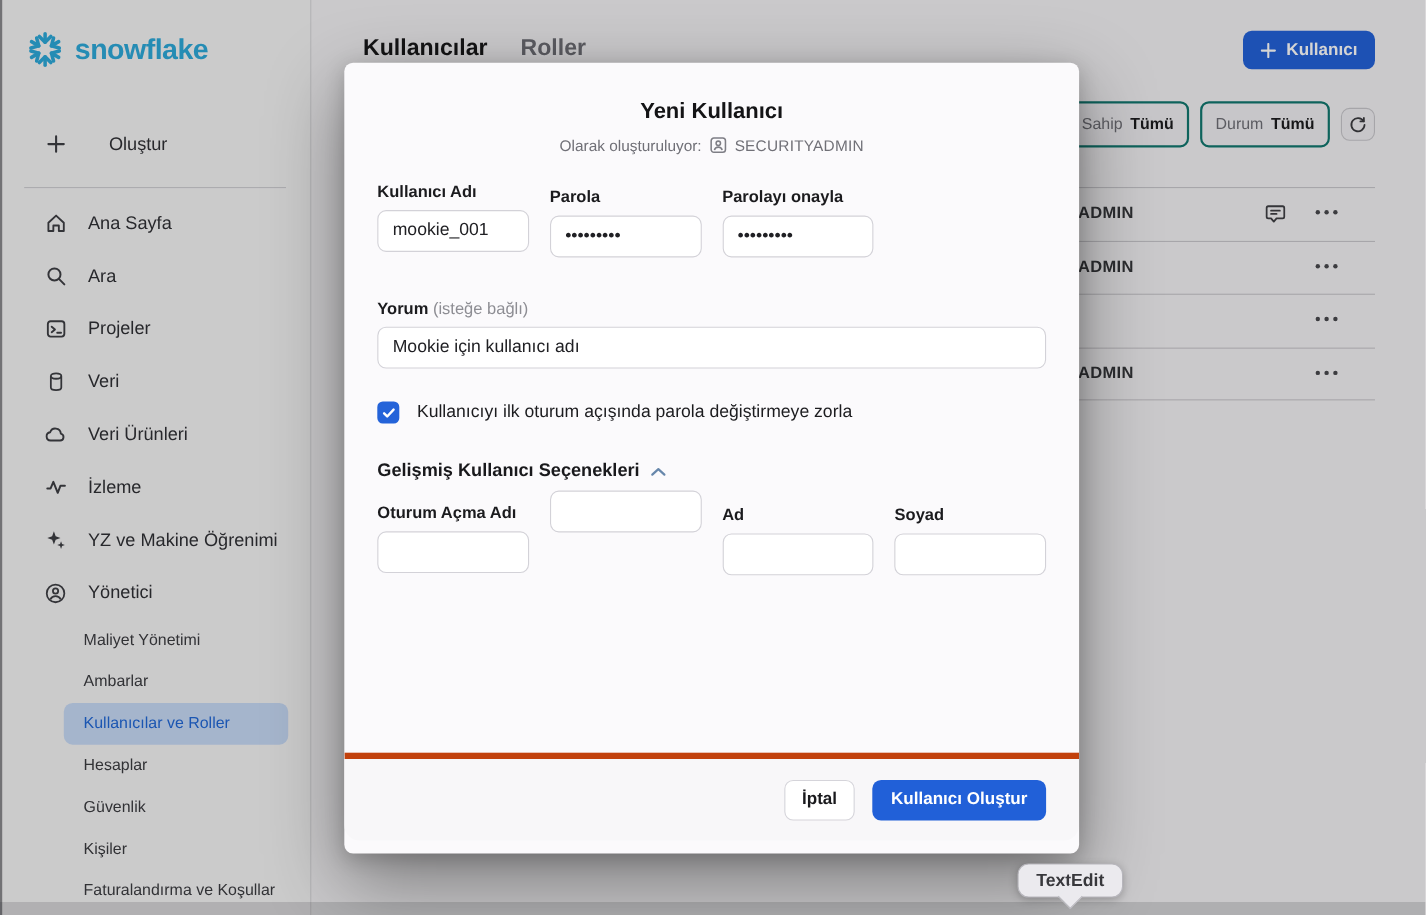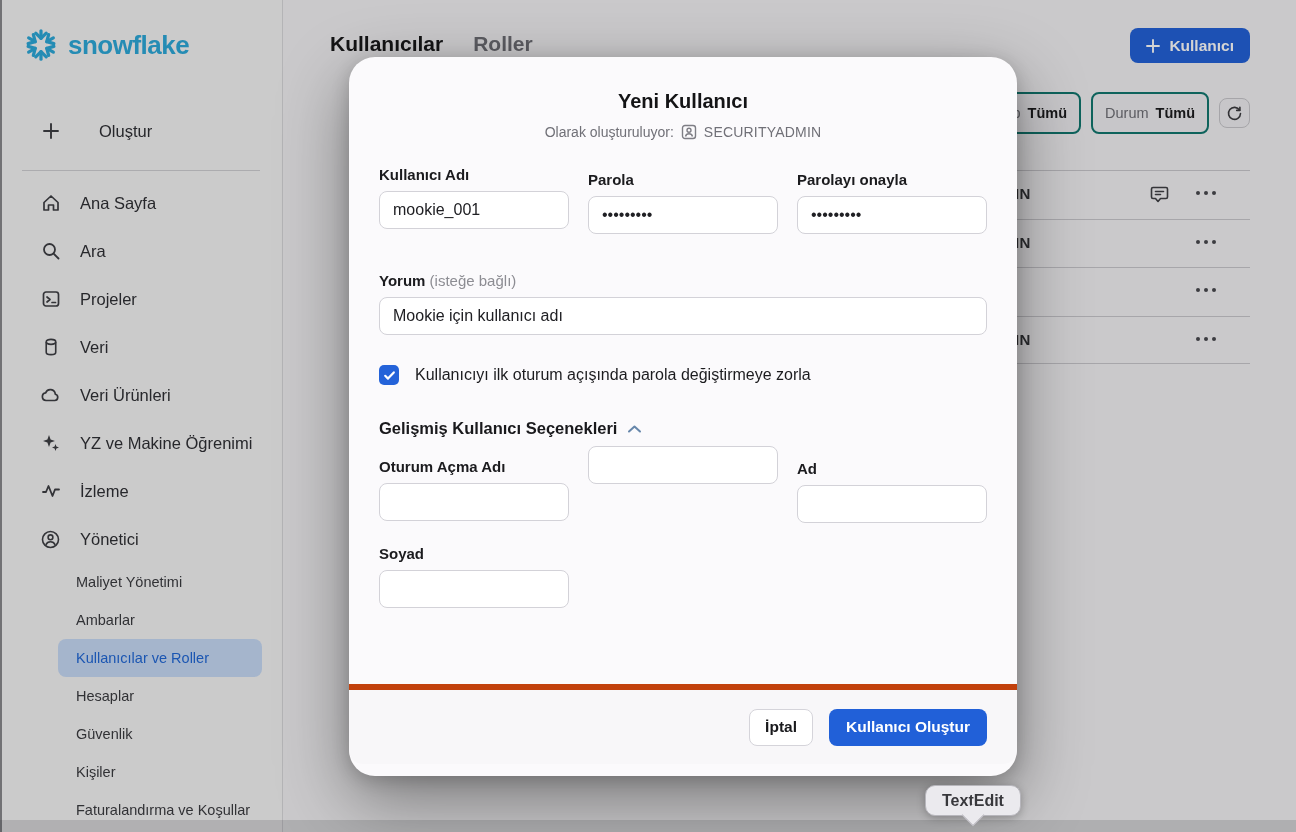--- a/index.html
+++ b/index.html
@@ -66,29 +66,29 @@
 
   
   .dim { position:absolute; inset:0; background:rgba(10,10,14,0.175); z-index:10; pointer-events:none; }
   .bottom-strip { position:absolute; left:0; right:0; bottom:0; height:12px;
     background:rgba(20,20,25,0.14); z-index:5; }
   .left-edge { position:absolute; left:0; top:0; bottom:0; width:2px;
     background:rgba(30,30,35,0.5); z-index:6; }
 
   
   .modal { position:absolute; left:313px; top:57px; width:668px; height:719px;
-    background:#fbfafc; border-radius:26px; z-index:20; overflow:hidden;
-    box-shadow:0 24px 70px rgba(0,0,0,0.4), 0 4px 18px rgba(0,0,0,0.18);margin-left:36px; }
+    background:#fbfafc; border-radius:8px; z-index:20; overflow:hidden;
+    box-shadow:0 24px 70px rgba(0,0,0,0.4), 0 4px 18px rgba(0,0,0,0.18); }
   .m-body { padding:0 30px; }
   .m-title { text-align:center; margin-top:33px; font-size:20px; font-weight:700; color:#141416; }
   .m-sub { margin-top:11px; display:flex; justify-content:center; align-items:center; gap:7px;
     font-size:14px; color:#707077; }
   .m-sub .badge-ic { color:#7e7e85; display:inline-flex; }
   .m-sub .as-value { color:#707077; letter-spacing:0.2px; }
-  .fgrid { display:grid; grid-template-columns:1fr 1fr 1fr; column-gap:19px; }
+  .fgrid { display:grid; grid-template-columns:1fr 1fr 1fr 1fr; column-gap:19px; }
   .f-label { font-size:15px; font-weight:700; color:#1b1b1e; }
   .f-label .opt { font-weight:400; color:#8d8d93; }
   .mt1 { margin-top:26px; } .mt2 { margin-top:31px; } .mt3 { margin-top:38px; }
   .mt4 { margin-top:20px; } .mt5 { margin-top:22px; }
   .f-input { margin-top:8px; width:100%; height:38px; border:1px solid #d3d2d8; border-radius:8px;
     background:#fff; padding:0 13px; font-size:16px; color:#202024; font-family:inherit; outline:none; }
   .check-row { margin-top:30px; display:flex; align-items:center; }
   .checkbox { width:20px; height:20px; border-radius:5px; background:#2463d9; display:flex;
     align-items:center; justify-content:center; cursor:pointer; flex:0 0 auto; }
   .check-label { margin-left:16px; font-size:16px; color:#1c1c1f; }
@@ -200,34 +200,34 @@
       <div class="nav-item">
         <span class="nav-ic">
           <svg width="21" height="21" viewBox="0 0 21 21" fill="none" stroke="currentColor" stroke-width="1.7" stroke-linejoin="round">
               <path d="M6 15.5 a3.8 3.8 0 0 1 -0.4 -7.55 A5 5 0 0 1 15.3 9.2 a3.2 3.2 0 0 1 -0.6 6.3 Z"></path>
             </svg>
         </span>
         <span class="nav-label">Veri Ürünleri</span>
       </div>
       <div class="nav-item">
         <span class="nav-ic">
+          <svg width="20" height="20" viewBox="0 0 20 20" fill="none" stroke="currentColor" stroke-width="1.8" stroke-linecap="round" stroke-linejoin="round">
+              <path d="M2 11 h3 l2.5 -6 l4 10 l2.5 -6.5 H18"></path>
+            </svg>
+        </span>
+        <span class="nav-label">İzleme</span>
+      </div>
+      <div class="nav-item">
+        <span class="nav-ic">
           <svg width="20" height="20" viewBox="0 0 20 20" fill="currentColor">
               <path d="M8 2 L9.6 6.4 L14 8 L9.6 9.6 L8 14 L6.4 9.6 L2 8 L6.4 6.4 Z"></path>
               <path d="M14.5 11 L15.4 13.6 L18 14.5 L15.4 15.4 L14.5 18 L13.6 15.4 L11 14.5 L13.6 13.6 Z"></path>
             </svg>
         </span>
         <span class="nav-label">YZ ve Makine Öğrenimi</span>
-      </div>
-      <div class="nav-item">
-        <span class="nav-ic">
-          <svg width="20" height="20" viewBox="0 0 20 20" fill="none" stroke="currentColor" stroke-width="1.8" stroke-linecap="round" stroke-linejoin="round">
-              <path d="M2 11 h3 l2.5 -6 l4 10 l2.5 -6.5 H18"></path>
-            </svg>
-        </span>
-        <span class="nav-label">İzleme</span>
       </div>
       <div class="nav-item">
         <span class="nav-ic">
           <svg width="21" height="21" viewBox="0 0 21 21" fill="none" stroke="currentColor" stroke-width="1.6">
               <circle cx="10.5" cy="10.5" r="8"></circle>
               <circle cx="10.5" cy="8.3" r="2.4"></circle>
               <path d="M5.8 15.8 a5.2 5.2 0 0 1 9.4 0"></path>
             </svg>
         </span>
         <span class="nav-label">Yönetici</span>

